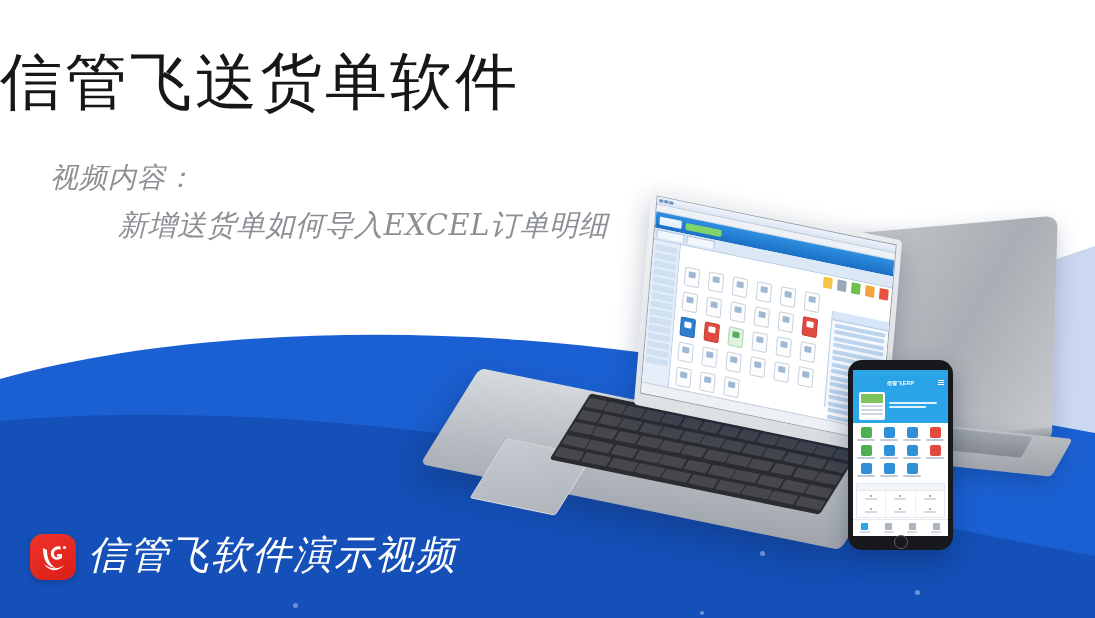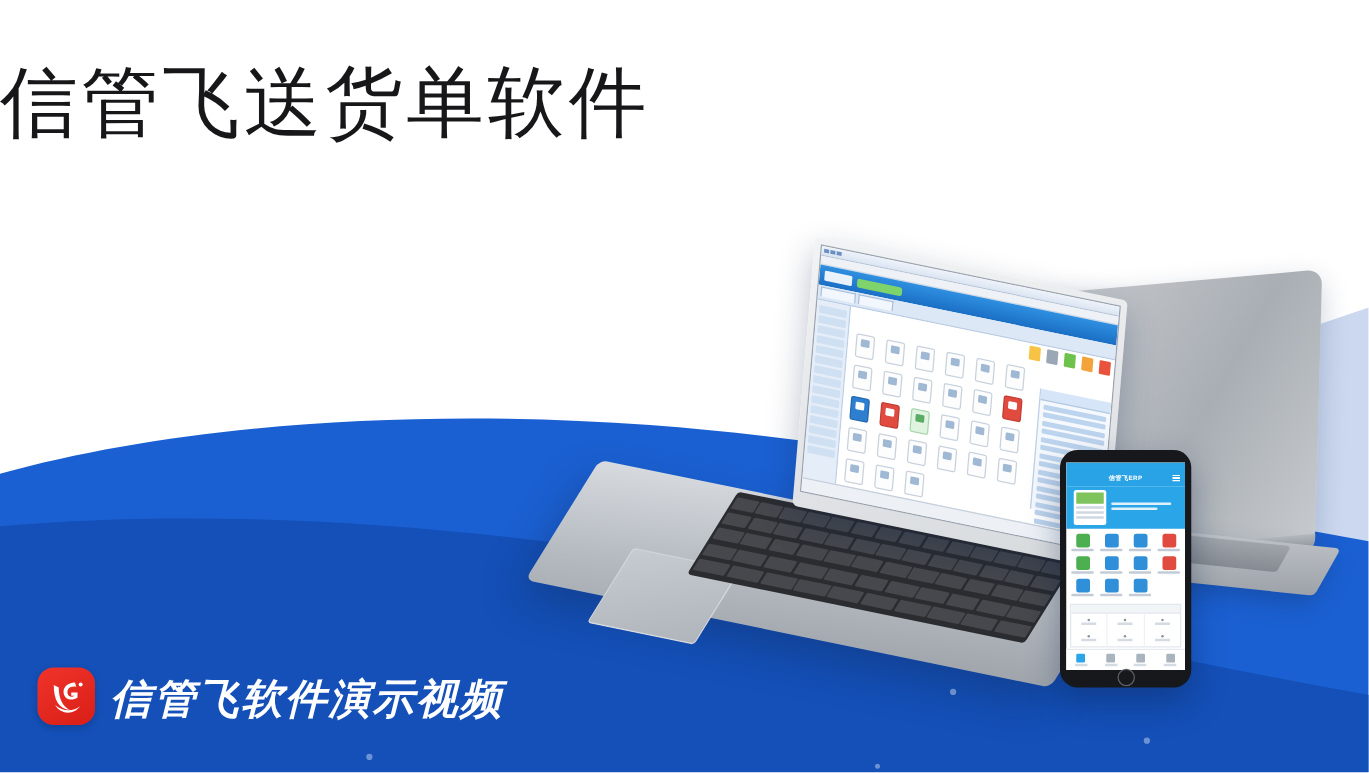--- a/index.html
+++ b/index.html
@@ -171,21 +171,21 @@
   .brandbar{position:absolute;left:0;bottom:0;width:1095px;height:92px;}
   .logo-sq{
     position:absolute;left:30px;bottom:38px;width:46px;height:46px;
     background:linear-gradient(150deg,#f0342c,#d81e16);border-radius:13px;
     box-shadow:0 2px 6px rgba(0,0,0,.18);
   }
   .logo-sq .mark{position:absolute;left:0;top:0;width:100%;height:100%;}
   .brand-text{
     position:absolute;left:88px;bottom:36px;
     font-family:"DejaVu Sans","Liberation Sans",sans-serif;
-    font-size:33px;font-weight:bold;font-style:italic;color:#ffffff;letter-spacing:2px;
+    font-size:39px;font-weight:normal;font-style:italic;color:#ffffff;letter-spacing:2px;
     white-space:nowrap;
   }
   .tagline{
     position:absolute;left:424px;bottom:44px;
     font-family:"DejaVu Sans","Liberation Sans",sans-serif;
     font-size:15px;font-weight:bold;font-style:italic;color:#f2e21a;letter-spacing:.5px;
     white-space:nowrap;
   }
   .speck{position:absolute;border-radius:50%;background:rgba(255,255,255,.38);}
 </style>
@@ -195,20 +195,24 @@
 <div id="slide">
 
   <svg class="wave-layer" viewBox="0 0 1095 618" preserveAspectRatio="none">
     <path d="M640 400 L1095 246 L1095 618 L640 618 Z" fill="#b9cbea" opacity="0.75"></path>
     <path d="M0 379 C 140 340, 330 326, 520 340 C 720 355, 900 398, 1095 433 L1095 618 L0 618 Z" fill="#1b60d2"></path>
     <path d="M0 421 C 180 405, 400 420, 620 462 C 800 496, 950 530, 1095 556 L1095 618 L0 618 Z" fill="#1450b8"></path>
   </svg>
 
   <div class="headline">信管飞送货单软件</div>
 
+  <div class="sub-wrap">
+    <div class="sub-line1">视频内容：</div>
+    <div class="sub-line2">新增送货单如何导入EXCEL订单明细</div>
+  </div>
 
   <div class="devices">
 
     <div class="laptop-back">
         <div class="lid-edge"></div>
       </div>
     <div class="laptop-back-base"></div>
     <div class="laptop-back-keys"></div>
 
     <div class="laptop-main">

